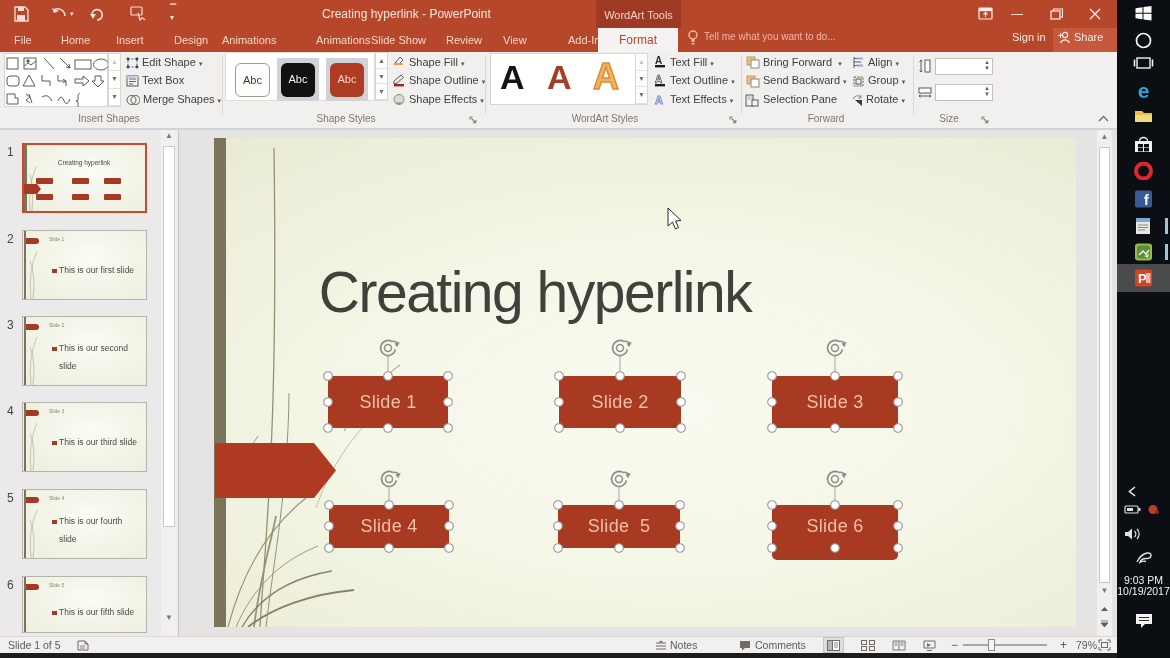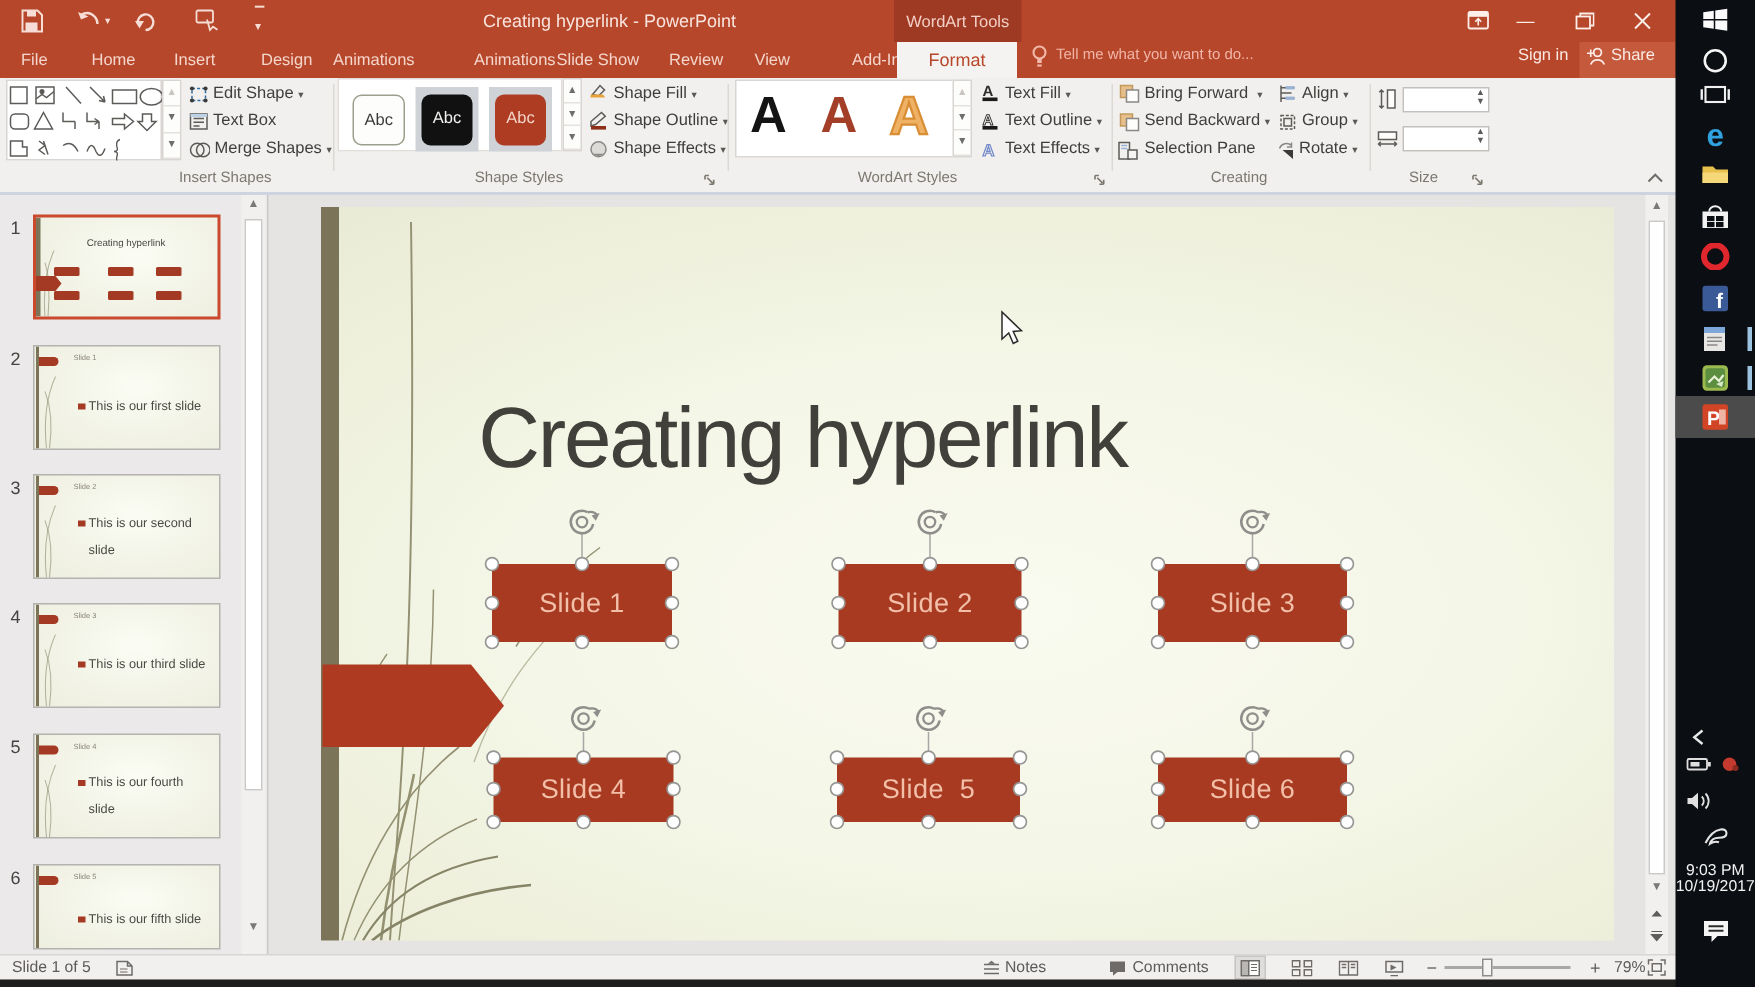--- a/index.html
+++ b/index.html
@@ -167,21 +167,21 @@
     <rect x="1" y="1" width="11" height="10" fill="none" stroke="#5c5b58"></rect>
     <path d="M3 4 h7 M3 6.5 h7 M3 9 h4" stroke="#5c5b58" stroke-width="0.9"></path>
     <rect x="1" y="1" width="11" height="2" fill="#bcd2e8" stroke="none"></rect>
   </svg>
   <span class="rbtxt" style="left:142px;top:21px;">Text Box</span>
   <svg class="abs" style="left:126px;top:42px;" width="14" height="12" viewBox="0 0 14 12">
     <circle cx="5.5" cy="6" r="4.5" fill="none" stroke="#5c5b58"></circle>
     <circle cx="9.5" cy="6" r="4.5" fill="none" stroke="#5c5b58"></circle>
   </svg>
   <span class="rbtxt" style="left:143px;top:40px;">Merge Shapes <span class="drop">▾</span></span>
-  <div class="glabel" style="left:61px;text-align:right;">Insert Shapes</div>
+  <div class="glabel" style="left:49px;">Insert Shapes</div>
   <div class="gsep" style="left:222px;"></div>
 
   <div class="gallery" style="left:225px;top:0px;width:150px;height:49px;border-color:#e0ddda;"></div>
   <div class="abs" style="left:235px;top:11px;width:35px;height:34px;background:#fdfdfb;border:1px solid #9aa08b;border-radius:6px;font-size:11px;color:#3b3b39;text-align:center;line-height:33px;">Abc</div>
   <div class="abs" style="left:277px;top:6px;width:42px;height:43px;background:#cfd3d8;"></div>
   <div class="abs" style="left:281px;top:11px;width:34px;height:34px;background:#111111;border-radius:6px;font-size:11px;color:#f2f2f0;text-align:center;line-height:33px;">Abc</div>
   <div class="abs" style="left:326px;top:6px;width:42px;height:43px;background:#cfd3d8;"></div>
   <div class="abs" style="left:330px;top:11px;width:34px;height:34px;background:#ad3c23;border-radius:6px;font-size:11px;color:#f4d5c9;text-align:center;line-height:33px;">Abc</div>
   <div class="spincol" style="left:375px;top:0px;height:49px;">
     <div>▲</div>
@@ -263,21 +263,21 @@
   <svg class="abs" style="left:852px;top:23px;" width="13" height="13" viewBox="0 0 13 13">
     <rect x="2" y="2" width="9" height="9" fill="none" stroke="#5c5b58" stroke-dasharray="2 1.2"></rect>
     <rect x="4" y="4" width="5" height="5" fill="none" stroke="#5c5b58"></rect>
   </svg>
   <span class="rbtxt" style="left:868px;top:21px;">Group <span class="drop">▾</span></span>
   <svg class="abs" style="left:851px;top:42px;" width="13" height="13" viewBox="0 0 13 13">
     <path d="M2 5 a5 5 0 0 1 8 -2 M10 1 v3 h-3" stroke="#8a8885" fill="none"></path>
     <path d="M4 6 L11 6 L11 12 Z" fill="#3a3a38"></path>
   </svg>
   <span class="rbtxt" style="left:866px;top:40px;">Rotate <span class="drop">▾</span></span>
-  <div class="glabel" style="left:766px;">Creating</div>
+  <div class="glabel" style="left:766px;">Forward</div>
   <div class="gsep" style="left:913px;"></div>
 
   <svg class="abs" style="left:918px;top:7px;" width="14" height="14" viewBox="0 0 14 14">
     <path d="M3 1 v12 M1.5 2.5 l1.5 -1.5 l1.5 1.5 M1.5 11.5 l1.5 1.5 l1.5 -1.5" stroke="#5c5b58" fill="none"></path>
     <rect x="7" y="1" width="5" height="12" fill="#fdfdfc" stroke="#5c5b58"></rect>
   </svg>
   <div class="abs" style="left:935px;top:6px;width:58px;height:17px;background:#fff;border:1px solid #c3bfbc;"></div>
   <span class="abs" style="left:984px;top:7px;font-size:6px;color:#5c5b58;">▲<br>▼</span>
   <svg class="abs" style="left:918px;top:33px;" width="14" height="14" viewBox="0 0 14 14">
     <rect x="1" y="3" width="12" height="5" fill="#fdfdfc" stroke="#5c5b58"></rect>
@@ -387,21 +387,21 @@
   </svg>
   <div id="stitle">Creating hyperlink</div>
   <svg class="abs" style="left:0px;top:303px;" width="124" height="59" viewBox="0 0 124 59">
     <polygon points="1,2 100,2 122,29.5 100,57 1,57" fill="#ad3a21"></polygon>
   </svg>
   <div class="rbox" style="left:114px;top:238px;width:120px;height:52px;line-height:52px;">Slide 1</div>
   <div class="rbox" style="left:345px;top:238px;width:122px;height:52px;line-height:52px;">Slide 2</div>
   <div class="rbox" style="left:558px;top:238px;width:126px;height:52px;line-height:52px;">Slide 3</div>
   <div class="rbox" style="left:115px;top:367px;width:120px;height:43px;line-height:43px;">Slide 4</div>
   <div class="rbox" style="left:344px;top:367px;width:122px;height:43px;line-height:43px;">Slide&nbsp;&nbsp;5</div>
-  <div class="rbox" style="left:558px;top:367px;width:126px;height:43px;line-height:43px;">Slide 6</div>
+  <div class="rbox" style="left:558px;top:367px;width:126px;height:55px;line-height:43px;">Slide 6</div>
   <svg class="abs" style="left:0;top:0;" width="862" height="489" viewBox="0 0 862 489">
     <defs>
       <g id="rot">
         <path d="M7.4 1.3 A7.5 7.5 0 1 1 3.75 -6.5" fill="none" stroke="#8f8e8b" stroke-width="1.7"></path>
         <circle cx="0" cy="0" r="3.5" fill="none" stroke="#8f8e8b" stroke-width="1.5"></circle>
         <path d="M3.75 -6.5 Q8 -7.5 10.2 -4.4" fill="none" stroke="#8f8e8b" stroke-width="1.6"></path>
         <path d="M11.8 -6 L9.2 -0.8 L6.4 -4.4 Z" fill="#8f8e8b"></path>
       </g>
       <circle id="h" r="4.3" fill="#fefefe" stroke="#969593" stroke-width="1.1"></circle>
     </defs>

